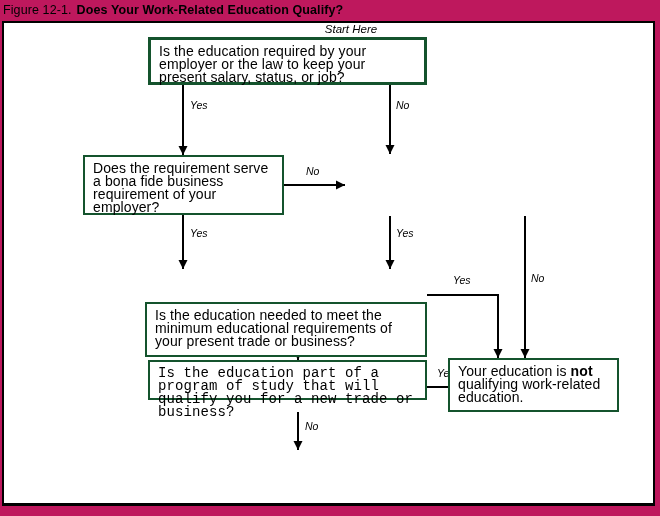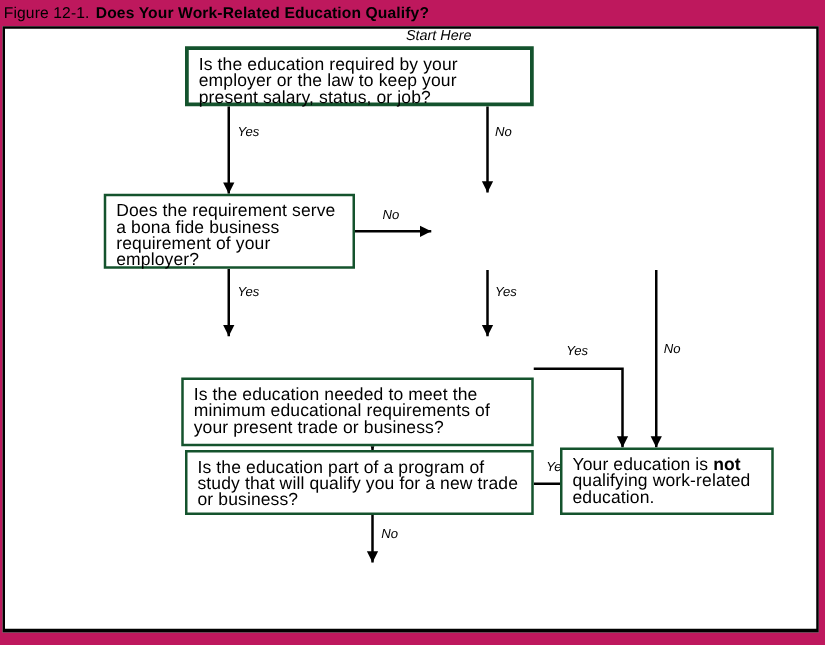--- a/index.html
+++ b/index.html
@@ -55,16 +55,16 @@
       <polygon points="463,382.5 463,391.5 472,387" fill="#000000"></polygon>
       <text x="437" y="377" class="edge-label">Yes</text>
       <polyline points="298,412 298,450" fill="none" stroke="#000000" stroke-width="2"></polyline>
       <polygon points="293.5,441 302.5,441 298,450" fill="#000000"></polygon>
       <text x="305" y="430" class="edge-label">No</text>
     </svg>
   <div id="nodes">
       <div class="node heavy" style="left: 148px; top: 37px; width: 279px; height: 48px;"><span>Is the education required by your employer or the law to keep your present salary, status, or job?</span></div>
       <div class="node" style="left: 83px; top: 155px; width: 201px; height: 60px;"><span>Does the requirement serve a bona fide business requirement of your employer?</span></div>
       <div class="node" style="left: 145px; top: 269px; width: 282px; height: 55px; margin-top: 33px;"><span>Is the education needed to meet the minimum educational requirements of your present trade or business?</span></div>
-      <div class="node" style="left: 148px; top: 360px; width: 279px; height: 52px;"><span>Is the education part of a program of study that will qualify you for a new trade or business?</span></div>
+      <div class="node" style="left: 148px; top: 360px; width: 279px; height: 40px; font-family: Liberation Mono, monospace;"><span>Is the education part of a program of study that will qualify you for a new trade or business?</span></div>
       <div class="node" style="left: 448px; top: 358px; width: 171px; height: 54px;"><span>Your education is </span><b>not</b><span> qualifying work-related education.</span></div>
     </div>
 </div>
 
 </body></html>

